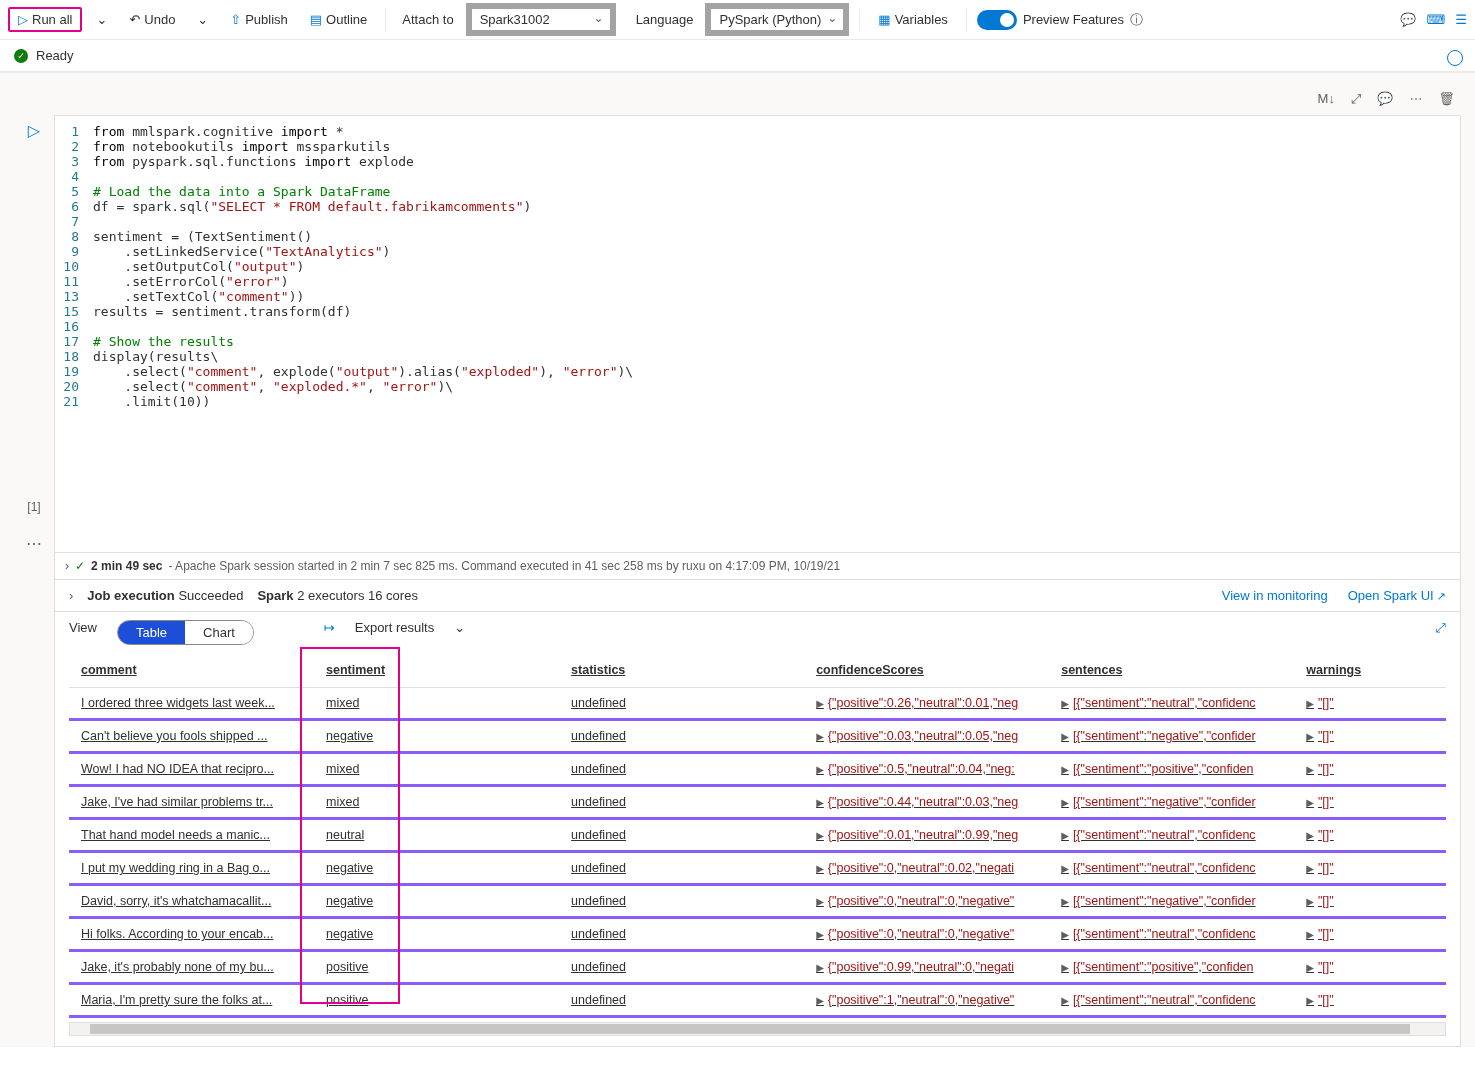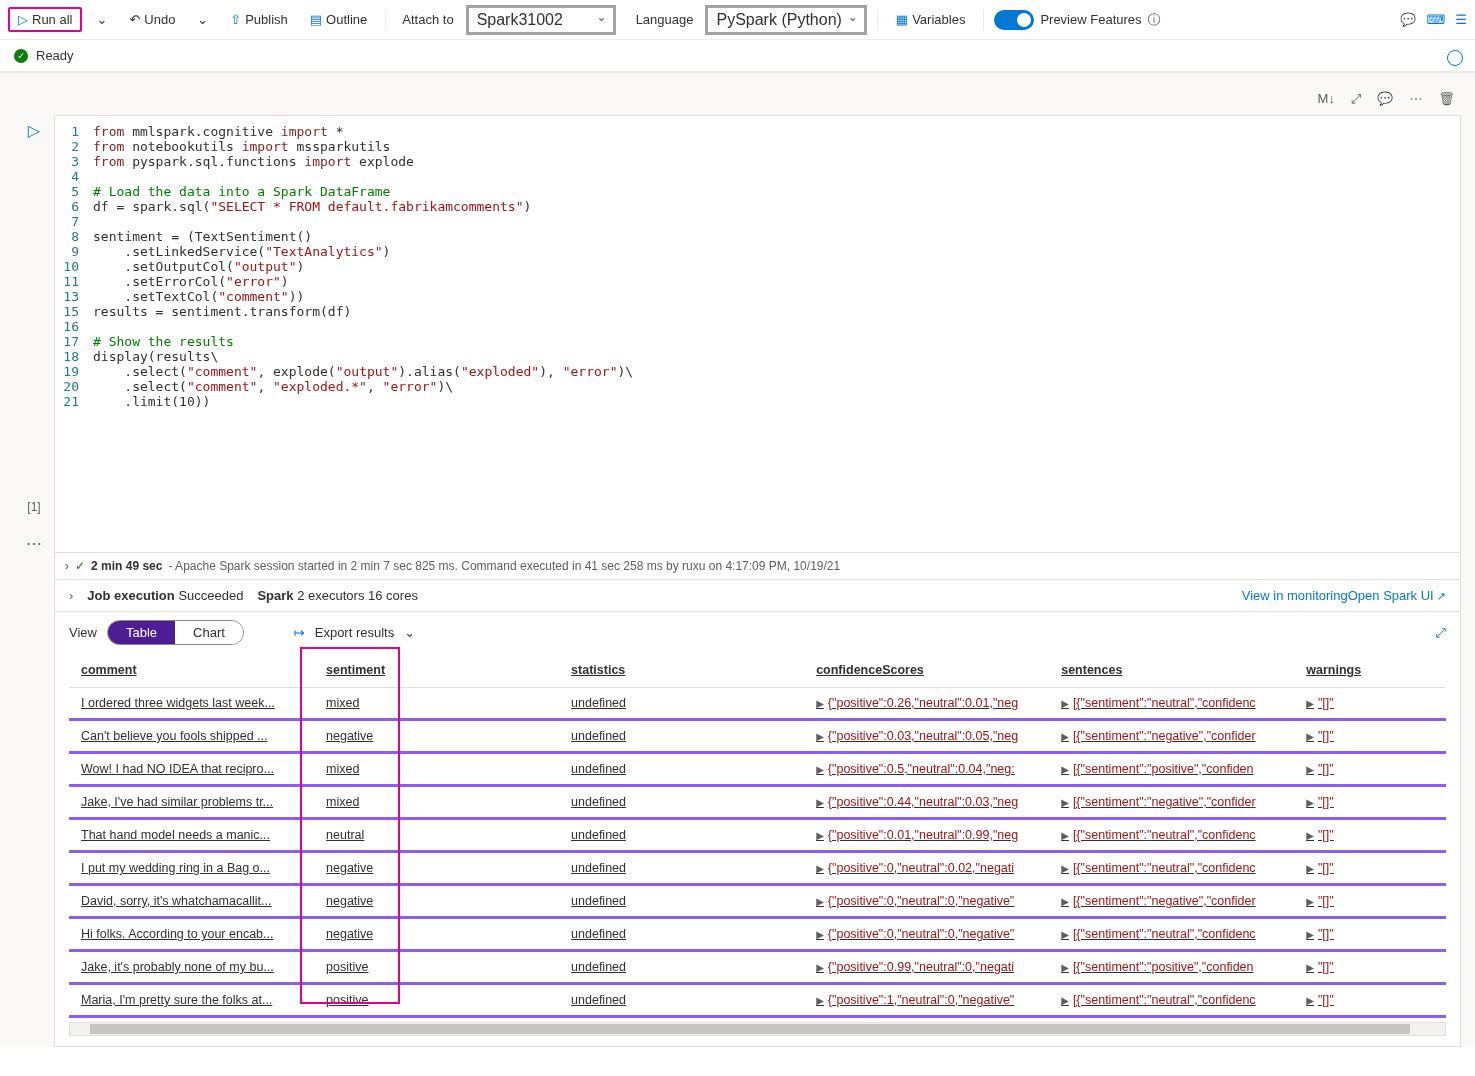--- a/index.html
+++ b/index.html
@@ -29,26 +29,26 @@
     font-size: 13px;
   }
   .run-all-highlight {
     border: 2px solid #e3008c;
     padding: 3px 8px;
   }
   .icon-play { color: #0078d4; }
   .icon-blue { color: #0078d4; }
   .tb-sep { width: 1px; height: 22px; background: #edebe9; margin: 0 4px; }
   .dropdown-box {
-    border: 3px solid #a3a3a3;
+    border: 6px solid #a3a3a3;
     padding: 3px 22px 3px 8px;
     min-width: 150px;
     position: relative;
     background: #fff;
-    font-size: 16px;
+    font-size: 13px;
   }
   .dropdown-box::after {
     content: "⌄";
     position: absolute;
     right: 6px; top: 2px;
     color: #605e5c;
     font-size: 12px;
   }
   .toggle {
     width: 40px; height: 20px;
@@ -140,21 +140,21 @@
   }
   .code-line { display: flex; }
   .lineno {
     width: 38px;
     text-align: right;
     padding-right: 14px;
     color: #237893;
     user-select: none;
   }
   .code-content { white-space: pre; }
-  .kw { color: #7f1d1d; }
+  .kw { color: #000000; }
   .st { color: #a31515; }
   .cm { color: #008000; }
 
   .status-row {
     display: flex;
     align-items: center;
     padding: 6px 10px;
     border-bottom: 1px solid #e1dfdd;
     font-size: 12px;
     gap: 6px;
@@ -164,43 +164,43 @@
 
   .exec-row {
     display: flex;
     align-items: center;
     padding: 8px 14px;
     border-bottom: 1px solid #e1dfdd;
     font-size: 13px;
     gap: 14px;
   }
   .link { color: #0078d4; cursor: pointer; }
-  .exec-right { margin-left: auto; display: flex; gap: 0; }
+  .exec-right { margin-left: auto; display: flex; gap: 20px; }
   .ext-icon::after { content: " ↗"; font-size: 11px; }
 
   .view-row {
     display: flex;
-    align-items: center;
+    align-items: flex-start;
     padding: 8px 14px;
-    gap: 10px;
+    gap: 20px;
     font-size: 13px;
   }
   .pill {
     border: 1px solid #8a8886;
     border-radius: 14px;
     overflow: hidden;
     display: flex;
   }
   .pill-btn {
     padding: 4px 18px;
     font-size: 13px;
     cursor: pointer;
     background: #fff;
   }
-  .pill-btn.active { background: #4c1d95; color: #fff; }
+  .pill-btn.active { background: #1d4ed8; color: #fff; }
   .view-spacer { width: 30px; }
 
   .results-wrap {
     position: relative;
     margin: 0 14px;
   }
   .results-table {
     width: 100%;
     border-collapse: collapse;
     font-size: 12.5px;

